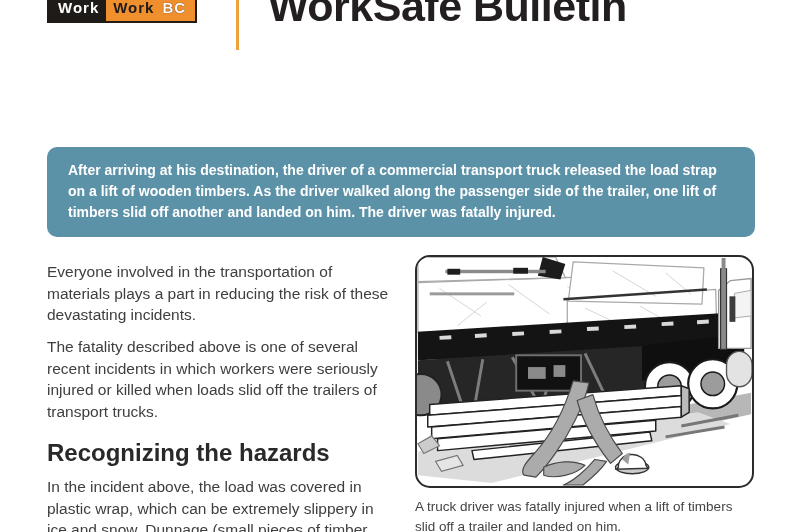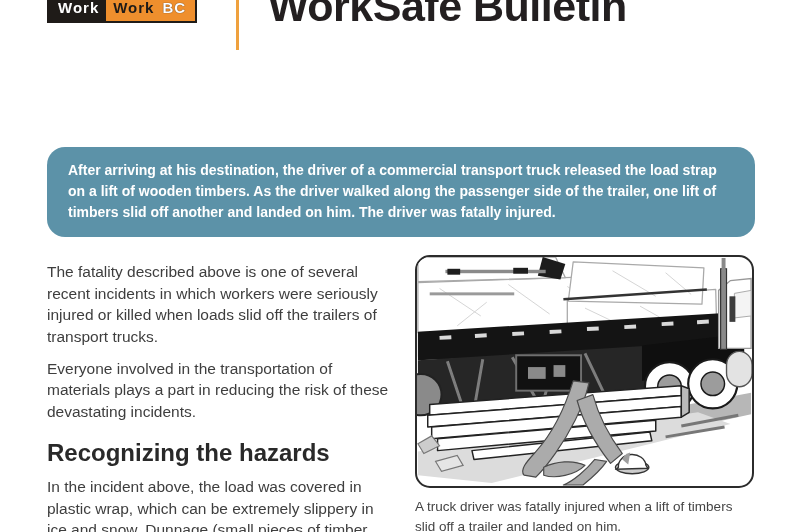--- a/index.html
+++ b/index.html
@@ -72,21 +72,21 @@
     white-space: nowrap;
   }
   
   .lead-box {
     position: absolute;
     left: 47px;
     top: 147px;
     width: 708px;
     background: #5c92a8;
     color: #ffffff;
-    border-radius: 18px;
+    border-radius: 10px;
     padding: 13px 21px 14px 21px;
     font-size: 14px;
     font-weight: bold;
     line-height: 1.5;
   }
   
   .left-col {
     position: absolute;
     left: 47px;
     top: 261px;
@@ -140,22 +140,22 @@
   </div>
   <div class="header-divider"></div>
   <div class="bulletin-title">WorkSafe Bulletin</div>
 
 
   <div class="lead-box">
     <span>After arriving at his destination, the driver of a commercial transport truck released the load strap on a lift of wooden timbers. As the driver walked along the passenger side of the trailer, one lift of timbers slid off another and landed on him. The driver was fatally injured.</span>
   </div>
 
   <div class="left-col">
+    <p>Everyone involved in the transportation of materials plays a part in reducing the risk of these devastating incidents.</p>
     <p>The fatality described above is one of several recent incidents in which workers were seriously injured or killed when loads slid off the trailers of transport trucks.</p>
-    <p>Everyone involved in the transportation of materials plays a part in reducing the risk of these devastating incidents.</p>
     <h2 class="section-heading">Recognizing the hazards</h2>
     <p>In the incident above, the load was covered in plastic wrap, which can be extremely slippery in ice and snow. Dunnage (small pieces of timber placed between layers of loads to allow</p>
   </div>
 
   <div class="right-col">
     <div class="figure-frame">
       <svg viewBox="0 0 339 233" aria-hidden="true">
 
         <g>
           <polygon points="200,164 339,138 339,160 212,188" fill="#b7b7b7"></polygon>

